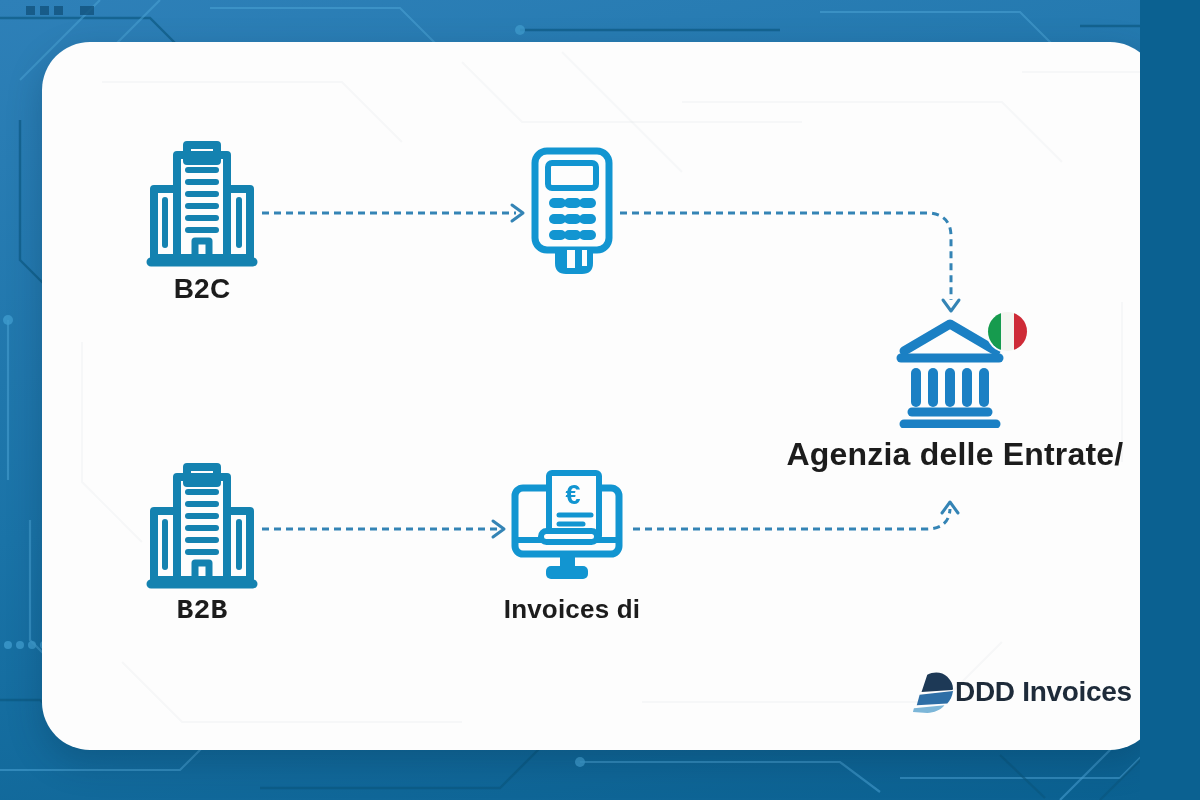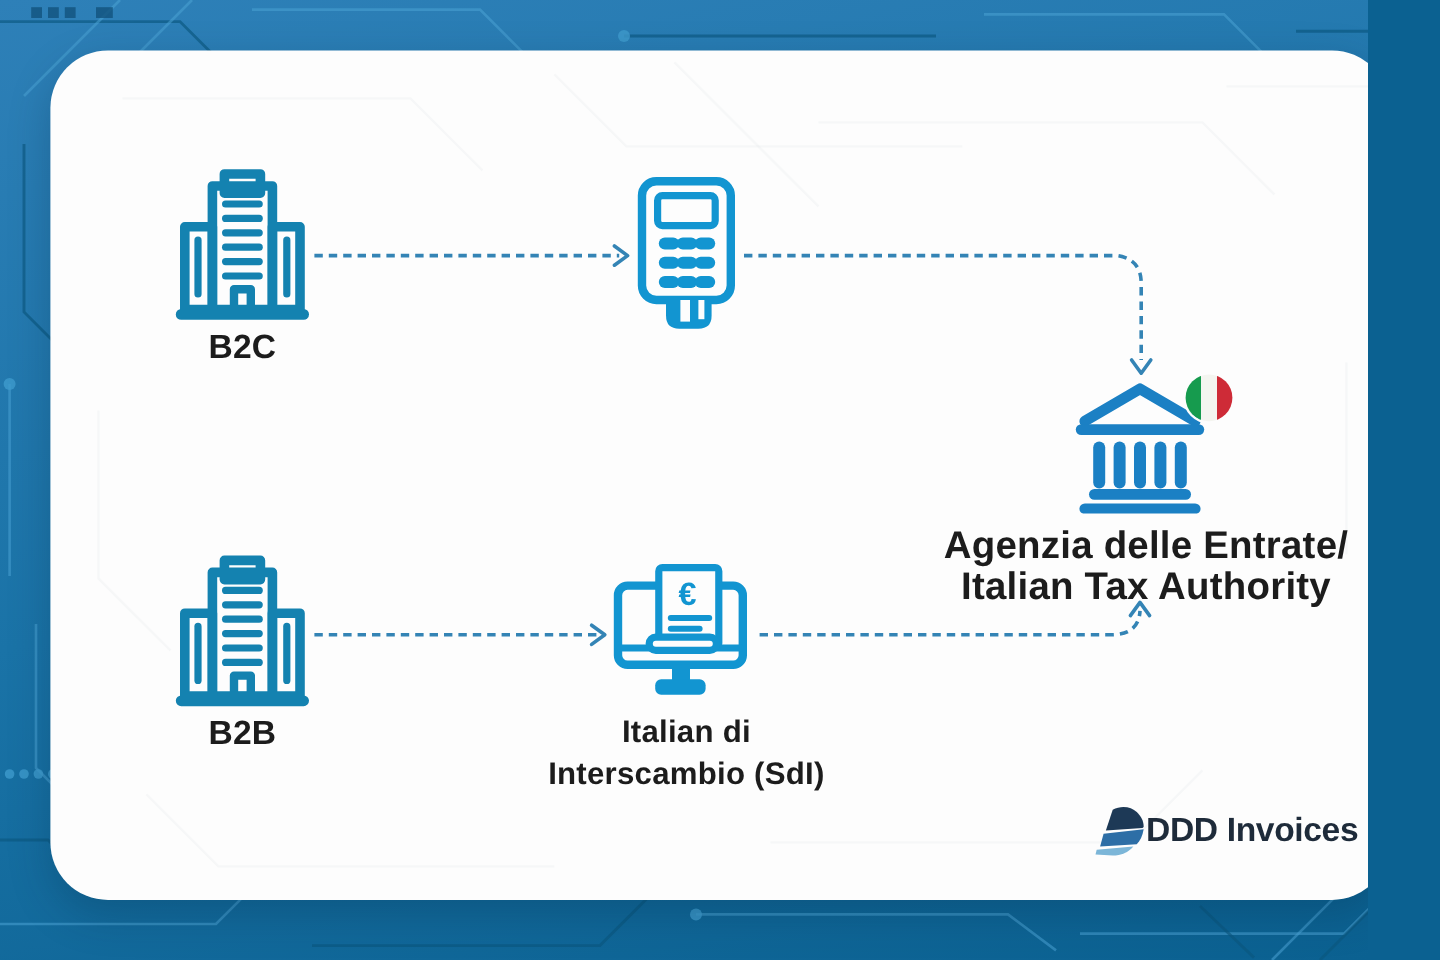--- a/index.html
+++ b/index.html
@@ -27,21 +27,21 @@
   .fill-screen{fill:var(--icon_blue);}
   .paper{fill:var(--card);}
 
   .flag{position:absolute;left:988px;top:312px;width:39px;height:39px;border-radius:50%;
         background:linear-gradient(90deg,var(--flag_green) 0 33.4%,var(--flag_white) 33.4% 66.7%,var(--flag_red) 66.7% 100%);
         box-shadow:0 0 0 2px var(--card);}
 
   .label{position:absolute;color:var(--text);font-weight:700;text-align:center;
          letter-spacing:.2px;line-height:34px;}
   .lbl-b2c{left:146px;top:272px;width:112px;font-size:28px;}
-  .lbl-b2b{left:146px;top:594px;width:112px;font-size:28px;}
+  .lbl-b2b{left:146px;top:594px;width:112px;font-size:28px;font-family:Liberation Mono, monospace;}
   .lbl-rtpos{left:352px;top:283px;width:440px;font-size:25px;}
   .lbl-sdi{left:442px;top:592px;width:260px;font-size:26px;line-height:35px;}
   .lbl-tax{left:780px;top:437px;width:350px;font-size:32px;line-height:34px;}
 
   .arrows{position:absolute;inset:0;pointer-events:none;}
   .dash{stroke:var(--arrow);stroke-width:3;fill:none;stroke-dasharray:7 5;}
   .head{stroke:var(--arrow);stroke-width:3;fill:none;stroke-linecap:round;stroke-linejoin:round;}
 
   .logo{position:absolute;left:912px;top:670px;display:flex;align-items:center;gap:1px;}
   .logo-text{color:var(--logo_text);font-weight:700;font-size:28px;letter-spacing:-.3px;}
@@ -176,21 +176,20 @@
       <line x1="58" y1="59" x2="58" y2="88" stroke-width="10"></line>
       <line x1="75" y1="59" x2="75" y2="88" stroke-width="10"></line>
       <line x1="92" y1="59" x2="92" y2="88" stroke-width="10"></line>
       <line x1="20" y1="98" x2="96" y2="98" stroke-width="9"></line>
       <line x1="12" y1="110" x2="104" y2="110" stroke-width="9"></line>
     </g>
   </svg>
   <div class="flag"></div>
   <div class="label lbl-tax">
     <div>Agenzia delle Entrate/</div>
-    <div>Italian Tax Authority</div>
   </div>
 
   <svg class="node-icon" style="left:146px;top:462px" width="112" height="128" viewBox="0 0 112 128">
     <g class="stroke-building" fill="none" stroke-linecap="round" stroke-linejoin="round">
       <rect x="41" y="5" width="30" height="16" stroke-width="8"></rect>
       <rect x="31" y="15" width="50" height="103" stroke-width="8"></rect>
       <line x1="42" y1="30" x2="70" y2="30" stroke-width="6"></line>
       <line x1="42" y1="42" x2="70" y2="42" stroke-width="6"></line>
       <line x1="42" y1="54" x2="70" y2="54" stroke-width="6"></line>
       <line x1="42" y1="66" x2="70" y2="66" stroke-width="6"></line>
@@ -215,22 +214,21 @@
     <rect class="paper stroke-screen" x="31" y="61" width="56" height="11" rx="5.5" stroke-width="6"></rect>
     <g class="stroke-screen" fill="none" stroke-linecap="round">
       <line x1="49" y1="45" x2="81" y2="45" stroke-width="5"></line>
       <line x1="49" y1="54" x2="73" y2="54" stroke-width="5"></line>
     </g>
     <text x="63" y="34" text-anchor="middle" font-size="27" class="fill-screen">€</text>
     <rect class="fill-screen" x="50" y="84" width="15" height="13"></rect>
     <rect class="fill-screen" x="36" y="96" width="42" height="13" rx="5"></rect>
   </svg>
   <div class="label lbl-sdi">
-    <div>Italian di</div>
-    <div>Interscambio (SdI)</div>
+    <div>Invoices di</div>
   </div>
 
   <div class="logo">
     <svg width="42" height="44" viewBox="0 0 44 44">
       <path d="M16 4 C23 0 32 1 37 6 C41 10 43 14 43 19 L42 20 L10 22 Z" fill="var(--logo_dark)"></path>
       <path d="M8 25 L43 21 C42 27 40 31 37 34 L5 36 Z" fill="var(--logo_mid)"></path>
       <path d="M2 39 L34 36 C30 41 23 44 16 44 L1 43 Z" fill="var(--logo_light)"></path>
     </svg>
     <span class="logo-text">DDD Invoices</span>
   </div>

